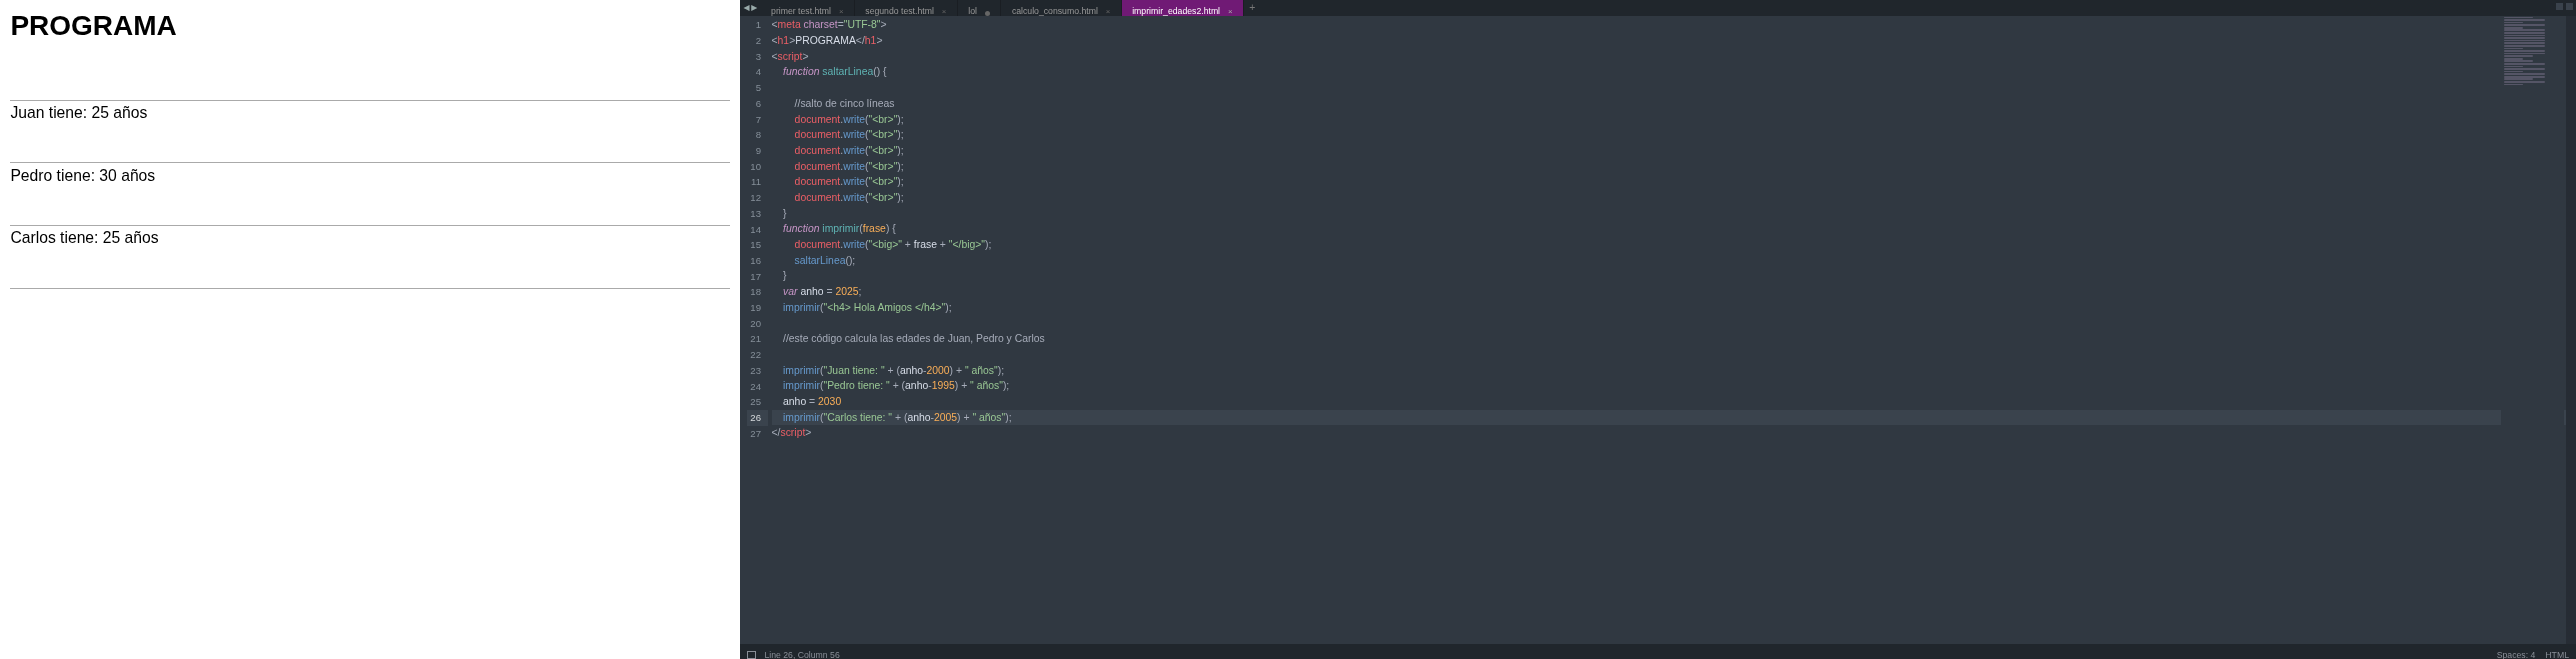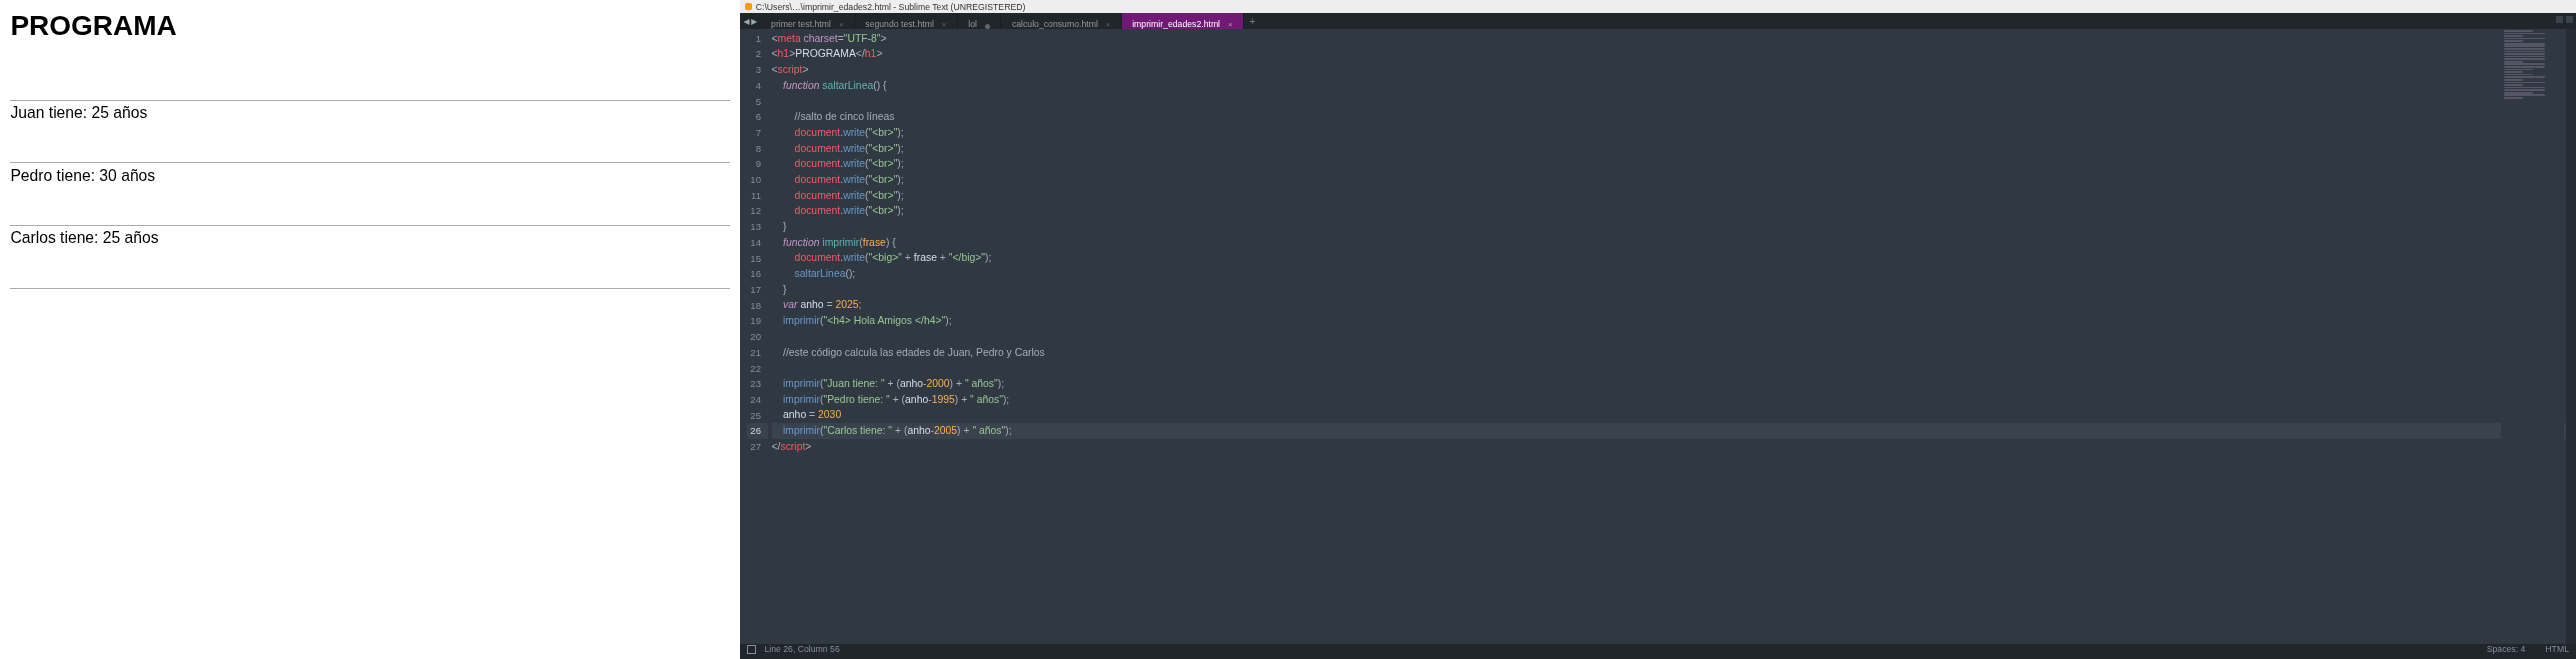--- a/index.html
+++ b/index.html
@@ -58,23 +58,23 @@
     
     .minimap{position:absolute;top:0;right:12.2px;width:63px;height:100%;background:#303841;overflow:hidden}
     .minimap .mline{height:1.7px;margin:0.9px 3.5px;border-radius:0.9px;background:#556}
     .minimap .mline.short{width:30%}
     .minimap .mline.med{width:45%}
     .minimap .mline.long{width:65%}
     
     .vscroll{position:absolute;right:0;top:0;width:10.4px;height:100%;background:#262c34}
 
     
-    .statusbar{height:15.7px;background:#20262c;color:#8a8f98;font-size:8.7px;display:flex;align-items:flex-start;justify-content:space-between;padding:0 7px}
+    .statusbar{height:15.7px;background:#20262c;color:#8a8f98;font-size:8.7px;display:flex;align-items:flex-end;justify-content:space-between;padding:0 7px}
     .statusbar .left{display:flex;align-items:center;gap:8.7px}
-    .statusbar .right{display:flex;align-items:center;gap:20px}
+    .statusbar .right{display:flex;align-items:center;gap:10px}
     .statusbar .panel-icon{width:8.7px;height:8.7px;border:0.9px solid #8a8f98}
   </style>
 </head>
 <body>
 
 <div class="browser">
   <h1>PROGRAMA</h1>
   <span class="br-line"></span><span class="br-line"></span><span class="br-line"></span>
   <hr class="hr">
   <big>Juan tiene: 25 años</big>
@@ -83,24 +83,20 @@
   <big>Pedro tiene: 30 años</big>
   <span class="br-line"></span><span class="br-line"></span><span class="br-line"></span>
   <hr class="hr">
   <big>Carlos tiene: 25 años</big>
   <span class="br-line"></span><span class="br-line"></span><span class="br-line"></span>
   <hr class="hr">
 </div>
 
 <div class="editor">
 
-  <div class="titlebar">
-    <span class="bullet"></span>
-    <span>C:\Users\…\imprimir_edades2.html - Sublime Text (UNREGISTERED)</span>
-  </div>
 
 
   <div class="tabbar">
     <div class="nav-arrows">
       <span>◀</span>
       <span>▶</span>
     </div>
     <div class="tab">
       <span>primer test.html</span>
       <span class="close">×</span>

